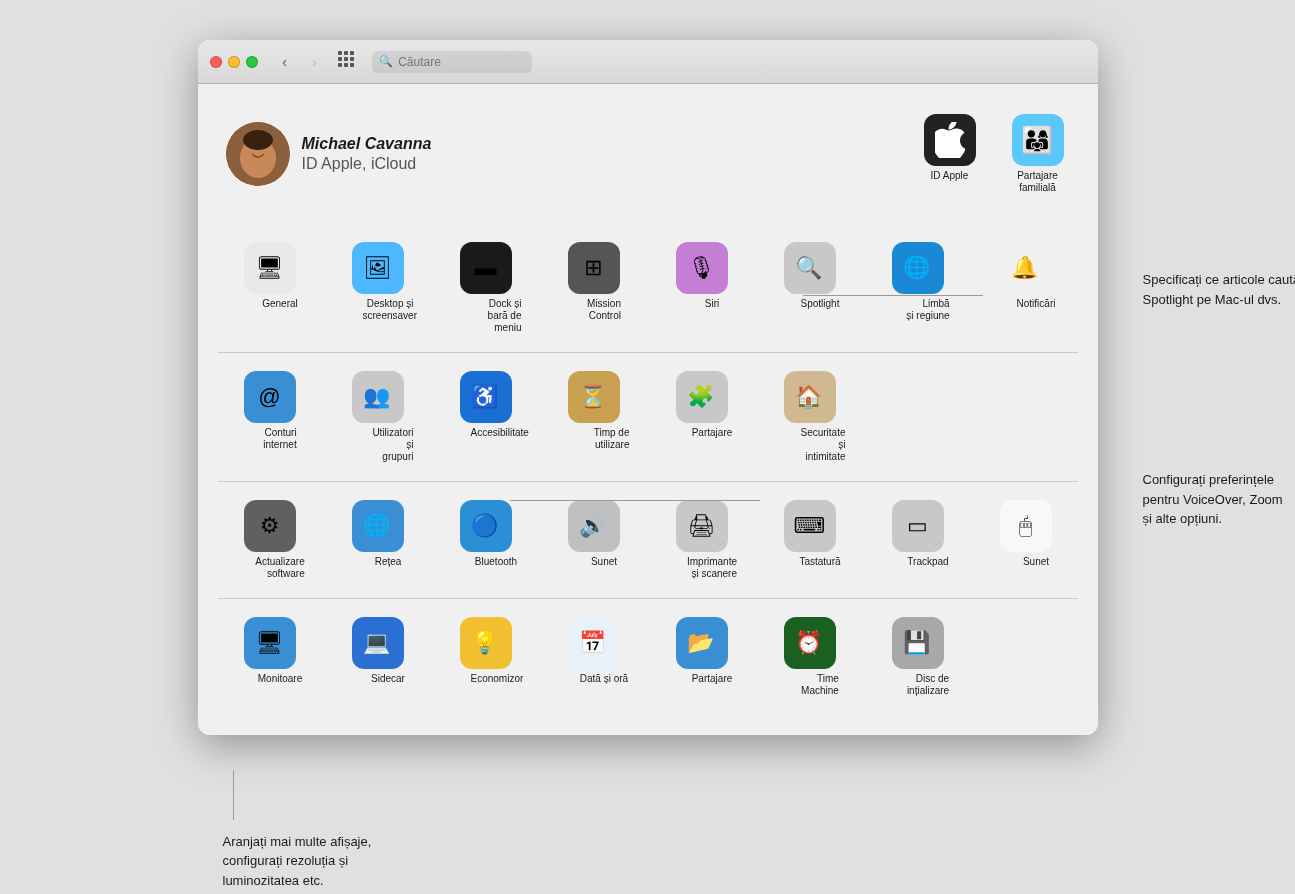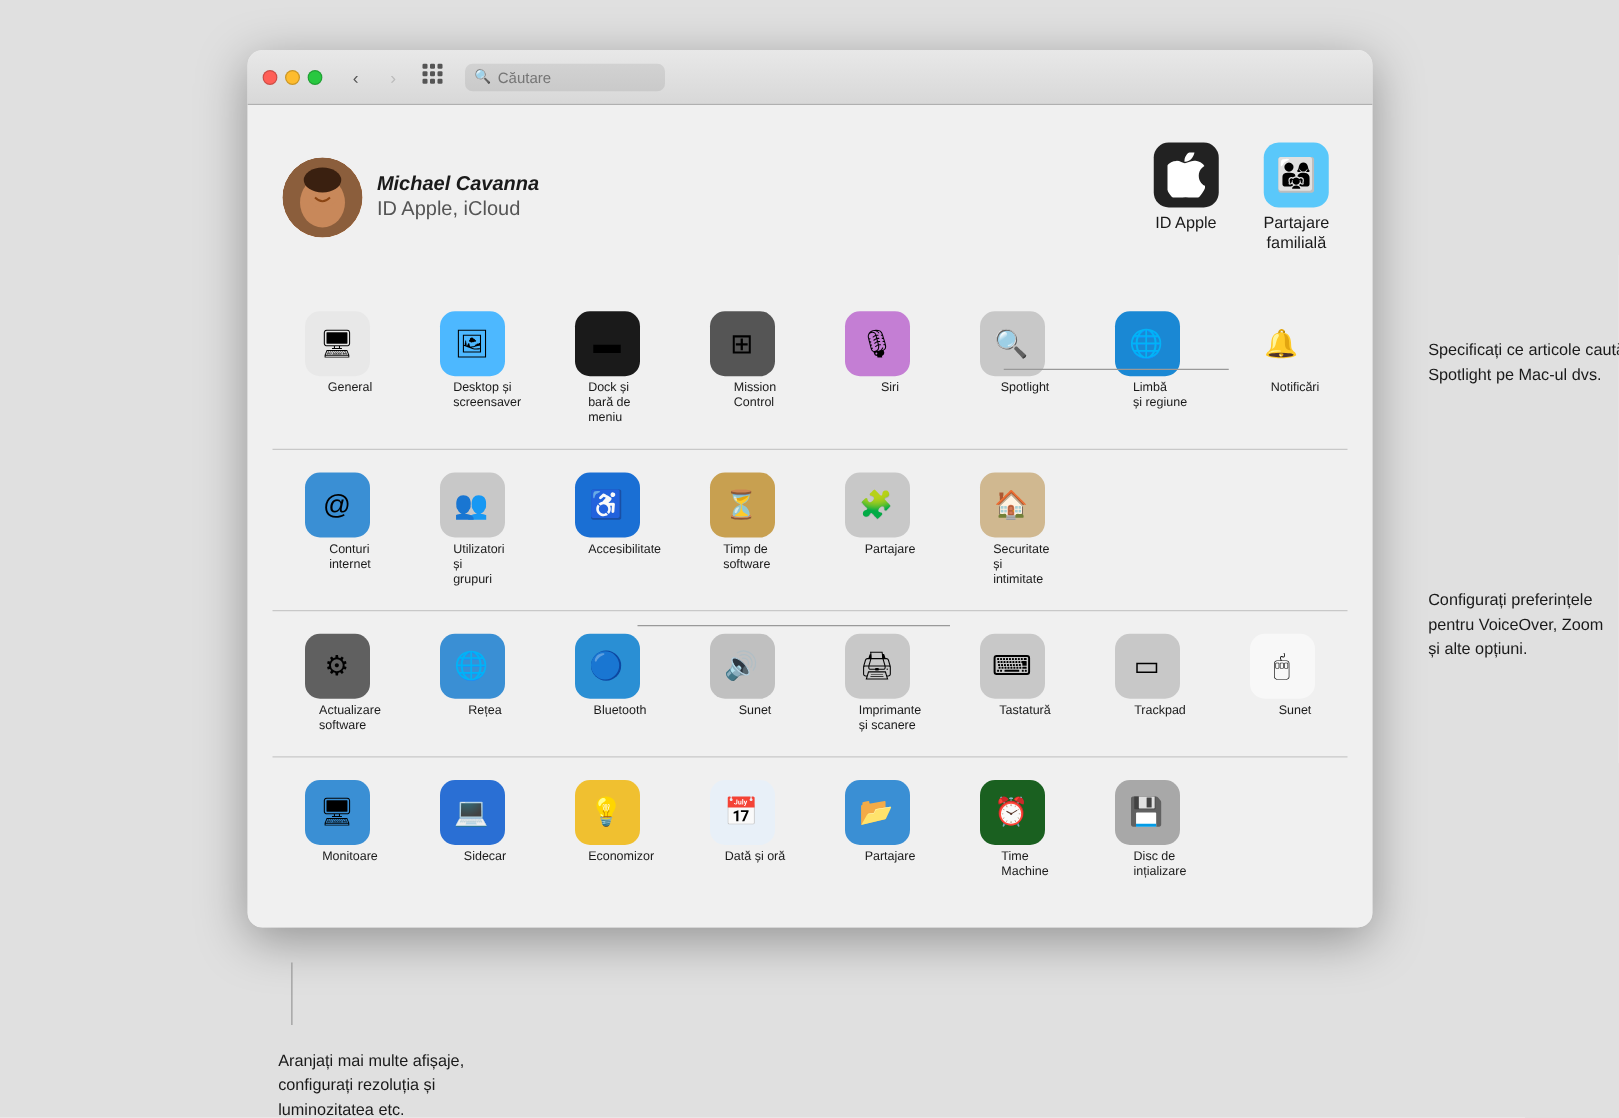--- a/index.html
+++ b/index.html
@@ -164,21 +164,21 @@
     .pref-icon-box {
       width: 52px;
       height: 52px;
       border-radius: 12px;
       display: flex;
       align-items: center;
       justify-content: center;
       font-size: 28px;
     }
     .pref-label {
-      font-size: 13px;
+      font-size: 10px;
       color: #1a1a1a;
       text-align: center;
       line-height: 1.2;
     }
     
     .section {
       padding: 12px 0;
       border-bottom: 1px solid #c8c8c8;
     }
     .section:last-child { border-bottom: none; }
@@ -202,21 +202,21 @@
       border-radius: 12px;
       display: flex;
       align-items: center;
       justify-content: center;
       font-size: 26px;
       flex-shrink: 0;
     }
     .icon-label {
       font-size: 10px;
       color: #1a1a1a;
-      text-align: left;
+      text-align: right;
       line-height: 1.2;
       max-width: 72px;
       padding-left: 21px;
     }
     .callout-text {
       font-size: 13px;
       color: #1a1a1a;
       line-height: 1.5;
       width: 240px;
     }
@@ -338,21 +338,21 @@
             <div class="icon-cell">
               <div class="icon-box" style="background: rgb(200, 200, 200); font-size: 22px;">👥</div>
               <div class="icon-label">Utilizatori și<br>grupuri</div>
             </div>
             <div class="icon-cell">
               <div class="icon-box" style="background: rgb(26, 111, 212); font-size: 22px;">♿</div>
               <div class="icon-label">Accesibilitate</div>
             </div>
             <div class="icon-cell">
               <div class="icon-box" style="background: rgb(200, 160, 80); font-size: 22px;">⏳</div>
-              <div class="icon-label">Timp de software</div>
+              <div class="icon-label">Timp de utilizare</div>
             </div>
             <div class="icon-cell">
               <div class="icon-box" style="background: rgb(200, 200, 200); font-size: 22px;">🧩</div>
               <div class="icon-label">Partajare</div>
             </div>
             <div class="icon-cell">
               <div class="icon-box" style="background: rgb(208, 184, 144); font-size: 22px;">🏠</div>
               <div class="icon-label">Securitate și<br>intimitate</div>
             </div>
             <div class="icon-cell"></div>

